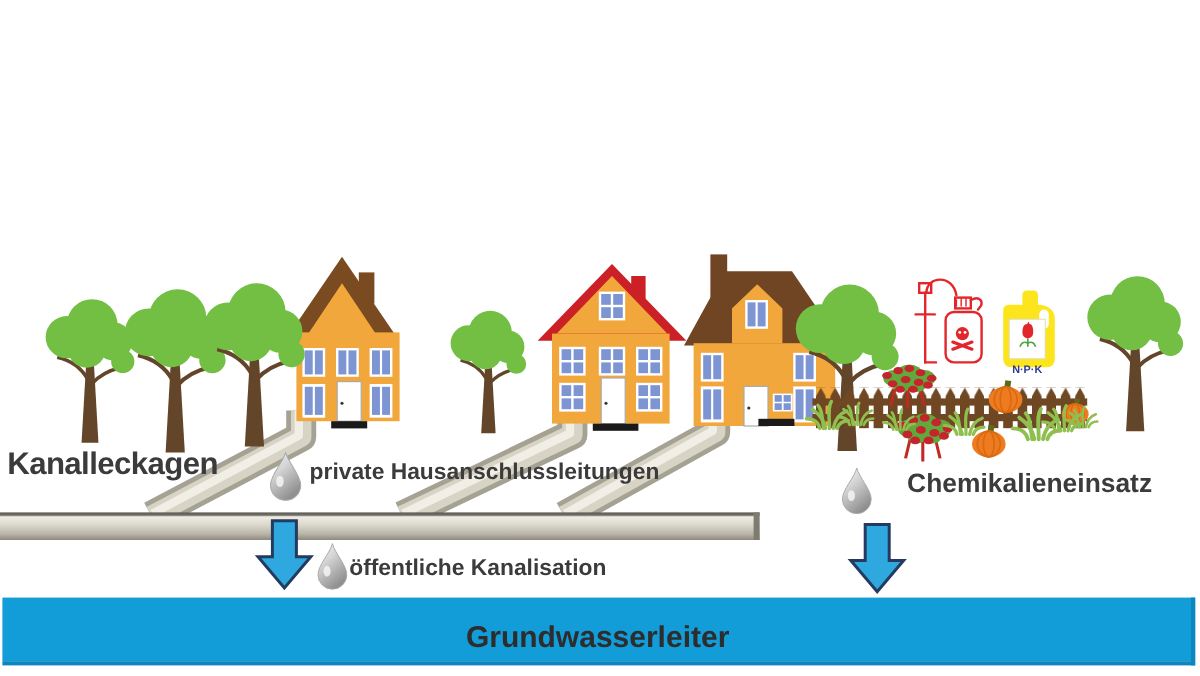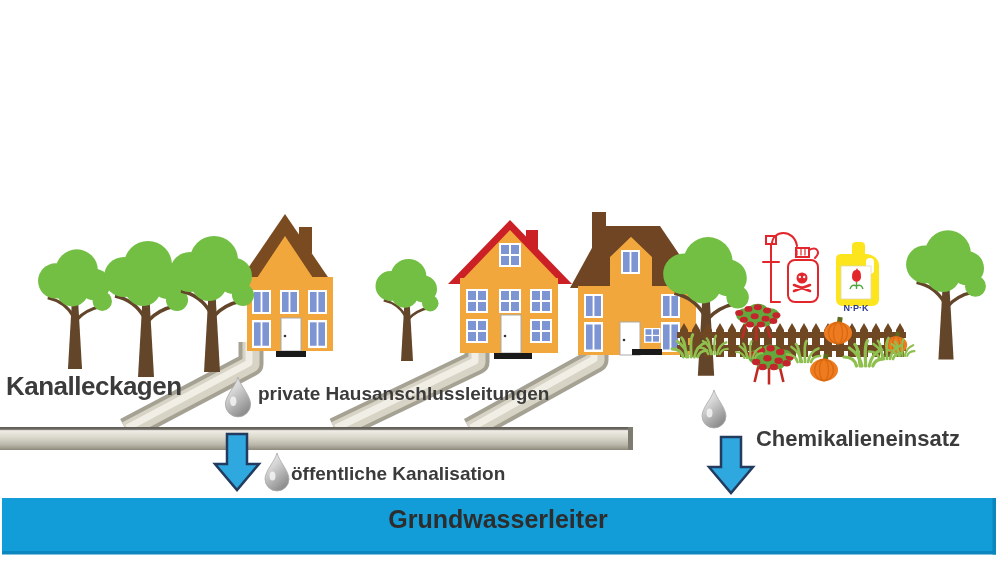--- a/index.html
+++ b/index.html
@@ -3,22 +3,22 @@
 <meta charset="utf-8">
 <style>
   html,body{margin:0;padding:0;background:#fff;}
   .canvas{position:relative;width:1000px;height:563px;background:#ffffff;overflow:hidden;
           font-family:"Liberation Sans", sans-serif;}
   .canvas svg{position:absolute;left:0;top:0;}
   .label{position:absolute;font-weight:bold;color:#3B3B3B;line-height:1.08;white-space:nowrap;}
   .lbl-kanal{left:6px;top:372px;font-size:26px;letter-spacing:-0.5px;}
   .lbl-private{left:258px;top:384px;font-size:19px;}
   .lbl-oeff{left:291px;top:464px;font-size:19px;}
-  .lbl-chem{left:738px;top:391px;width:240px;text-align:center;font-size:22px;white-space:normal;margin-top:36px;}
-  .lbl-grund{left:0;top:506px;width:996px;text-align:center;font-size:25px;color:#2D2D2D;}
+  .lbl-chem{left:738px;top:391px;width:240px;text-align:center;font-size:22px;white-space:normal;}
+  .lbl-grund{left:0;top:518px;width:996px;text-align:center;font-size:25px;color:#2D2D2D;}
   .lbl-npk{left:841px;top:288px;width:30px;text-align:center;font-size:9px;color:#2B3990;
            font-weight:bold;letter-spacing:0;margin-top:16px;}
 </style>
 </head>
 <body>
 
 <div class="canvas">
 
 <svg width="1000" height="563" viewBox="0 0 1000 563">
   <defs>

